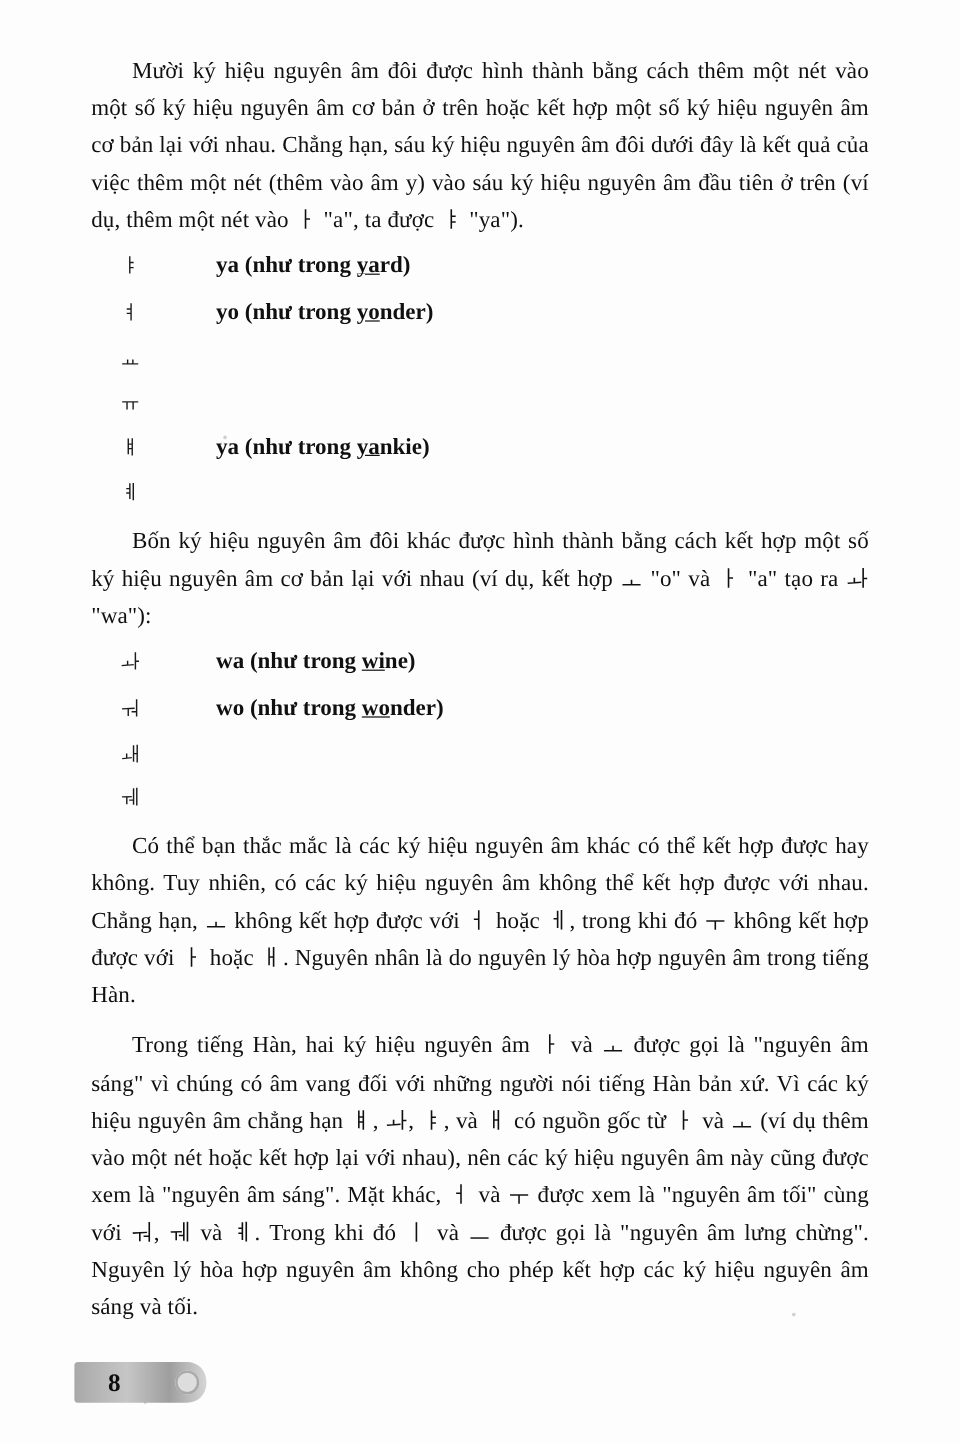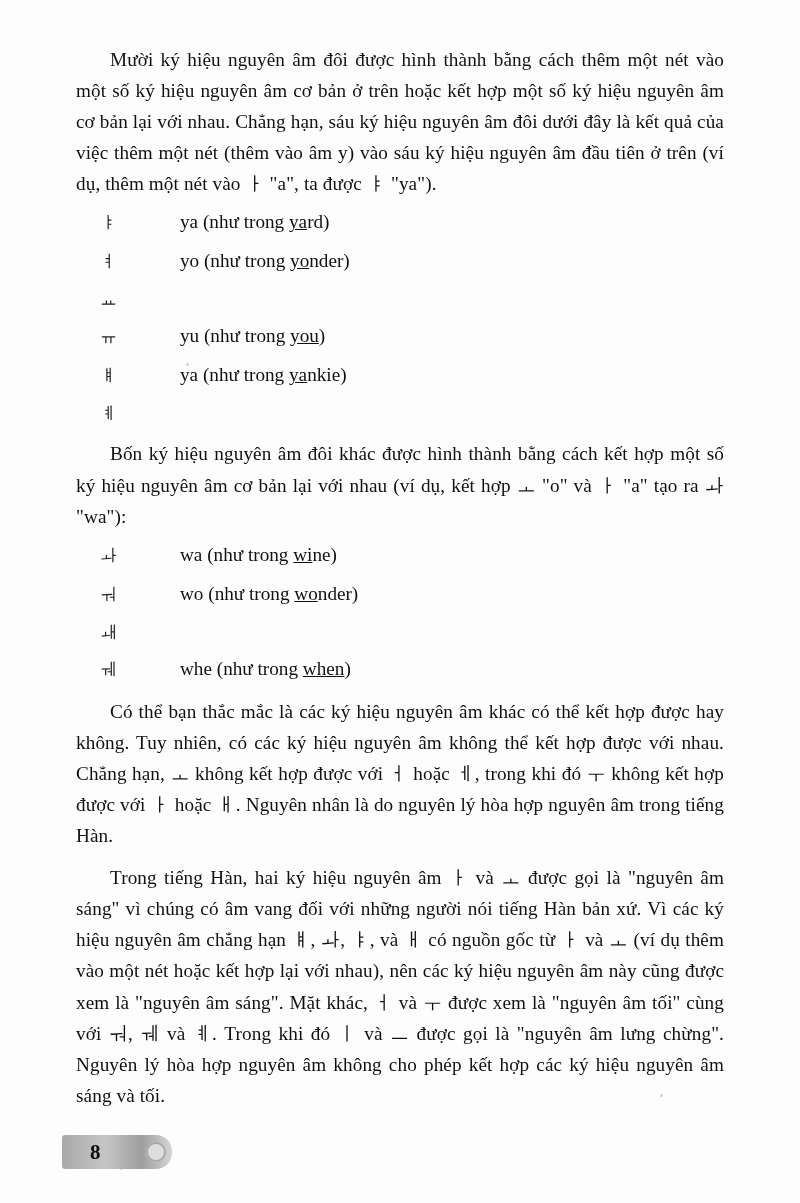--- a/index.html
+++ b/index.html
@@ -55,20 +55,21 @@
   .pron-list li .jamo {
     width: 104px;
     padding-left: 24px;
     box-sizing: border-box;
     font-family: "DejaVu Sans", sans-serif;
     font-size: 17px;
     color: #1a1a1a;
   }
   .pron-list li .gloss {
     flex: 1;
+    font-weight: bold;
   }
   .gloss u {
     text-decoration: underline;
     text-underline-offset: 1px;
   }
   .page-number-block {
     position: absolute;
     left: 62px;
     bottom: 34px;
     width: 110px;
@@ -131,21 +132,20 @@
       </li>
       <li>
         <span class="jamo">ㅕ</span>
         <span class="gloss"><span>yo</span> <span>(như trong </span><u>yo</u><span>nder)</span></span>
       </li>
       <li>
         <span class="jamo">ㅛ</span>
       </li>
       <li>
         <span class="jamo">ㅠ</span>
-        <span class="gloss"><span>yu</span> <span>(như trong </span><u>you</u><span>)</span></span>
       </li>
       <li>
         <span class="jamo">ㅒ</span>
         <span class="gloss"><span>ya</span> <span>(như trong </span><u>ya</u><span>nkie)</span></span>
       </li>
       <li>
         <span class="jamo">ㅖ</span>
       </li>
     </ul>
 
@@ -158,21 +158,20 @@
       </li>
       <li>
         <span class="jamo">ㅝ</span>
         <span class="gloss"><span>wo</span> <span>(như trong </span><u>wo</u><span>nder)</span></span>
       </li>
       <li>
         <span class="jamo">ㅙ</span>
       </li>
       <li>
         <span class="jamo">ㅞ</span>
-        <span class="gloss"><span>whe</span> <span>(như trong </span><u>when</u><span>)</span></span>
       </li>
     </ul>
 
 
     <p class="para indent">Có thể bạn thắc mắc là các ký hiệu nguyên âm khác có thể kết hợp được hay không. Tuy nhiên, có các ký hiệu nguyên âm không thể kết hợp được với nhau. Chẳng hạn, ㅗ không kết hợp được với ㅓ hoặc ㅔ, trong khi đó ㅜ không kết hợp được với ㅏ hoặc ㅐ. Nguyên nhân là do nguyên lý hòa hợp nguyên âm trong tiếng Hàn.</p>
 
     <p class="para indent">Trong tiếng Hàn, hai ký hiệu nguyên âm ㅏ và ㅗ được gọi là "nguyên âm sáng" vì chúng có âm vang đối với những người nói tiếng Hàn bản xứ. Vì các ký hiệu nguyên âm chẳng hạn ㅒ, ㅘ, ㅑ, và ㅐ có nguồn gốc từ ㅏ và ㅗ (ví dụ thêm vào một nét hoặc kết hợp lại với nhau), nên các ký hiệu nguyên âm này cũng được xem là "nguyên âm sáng". Mặt khác, ㅓ và ㅜ được xem là "nguyên âm tối" cùng với ㅝ, ㅞ và ㅖ. Trong khi đó ㅣ và ㅡ được gọi là "nguyên âm lưng chừng". Nguyên lý hòa hợp nguyên âm không cho phép kết hợp các ký hiệu nguyên âm sáng và tối.</p>
 
   </div>
 

